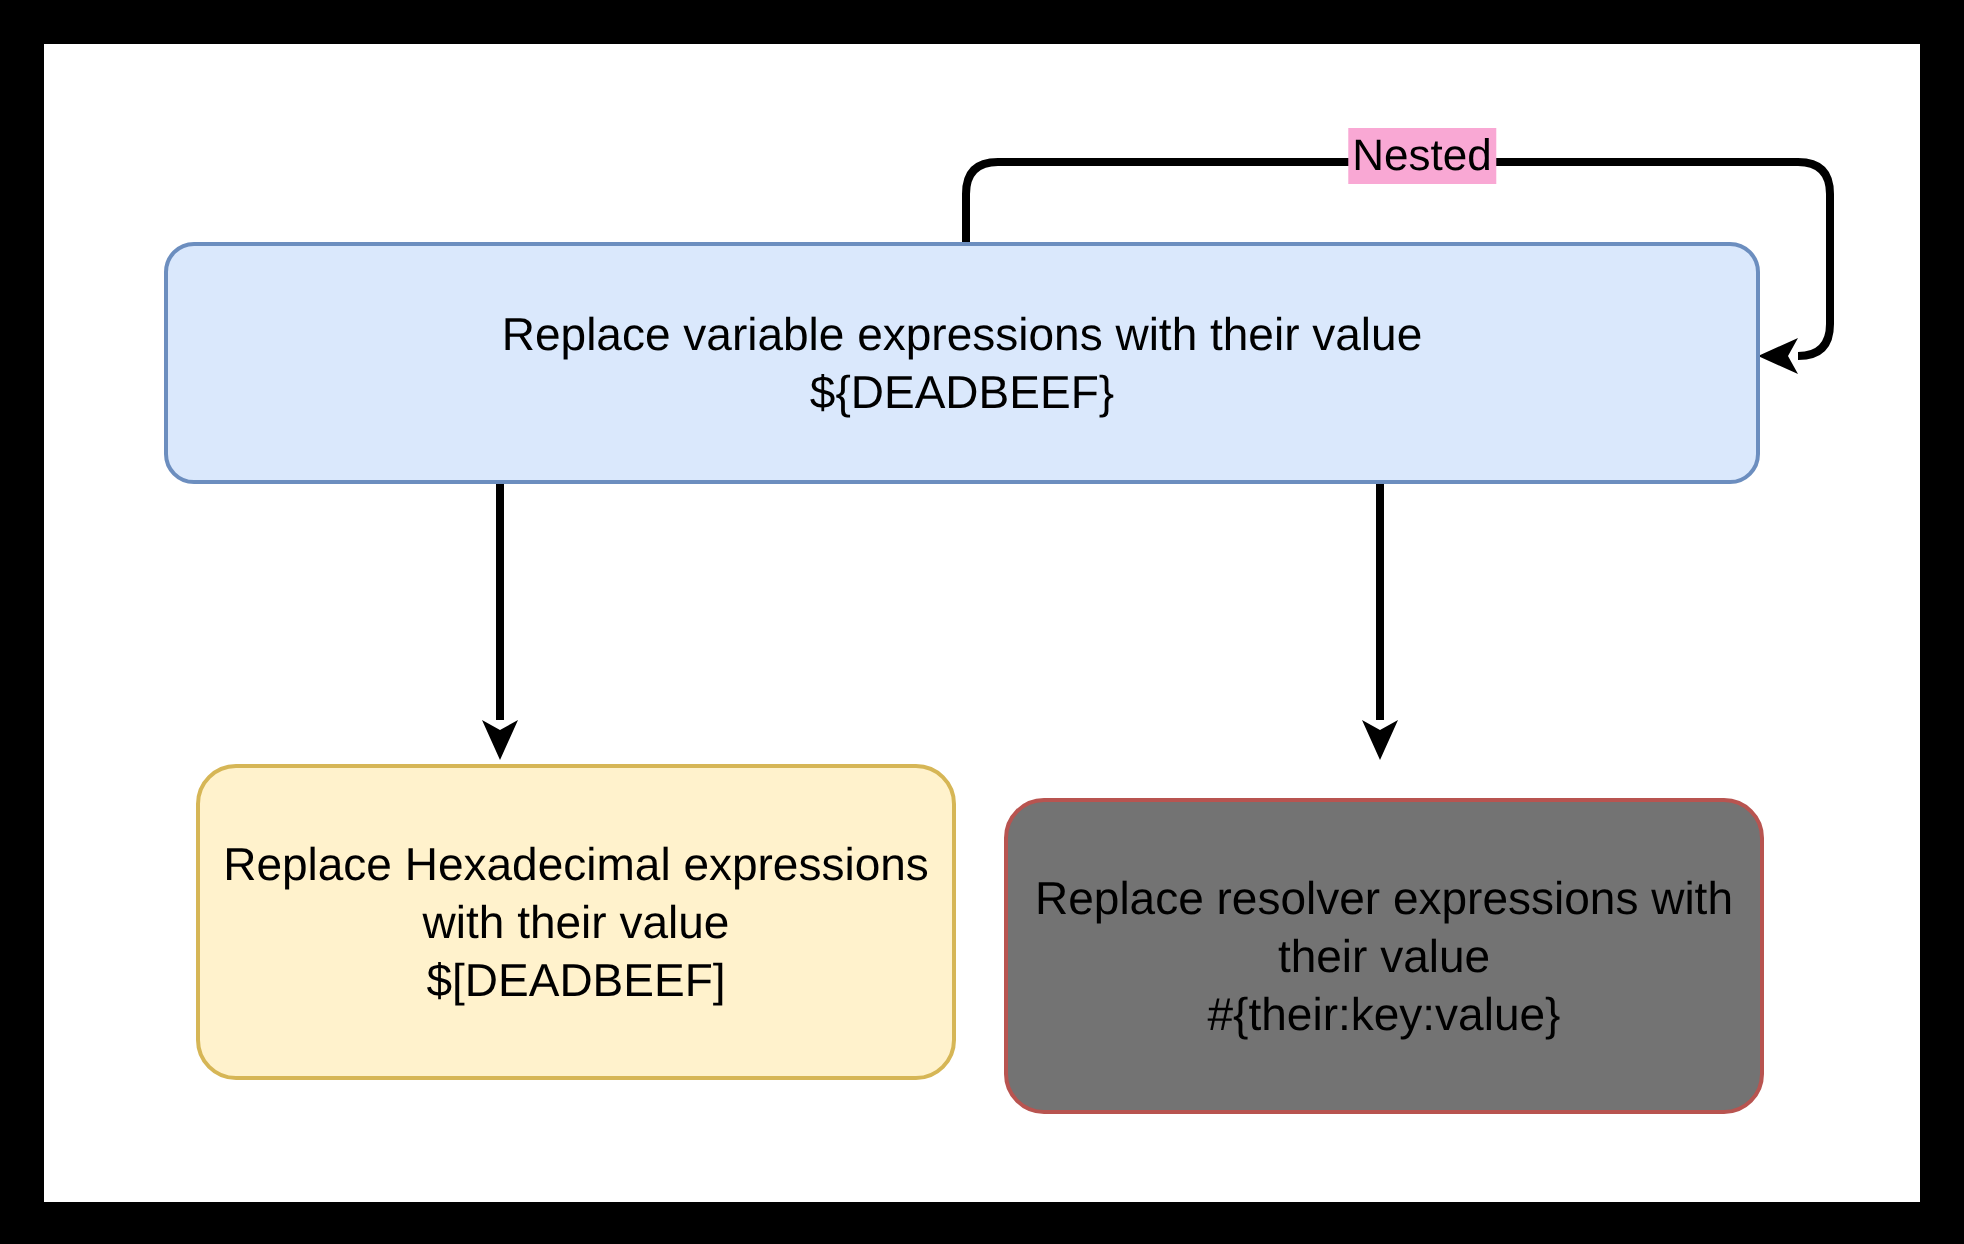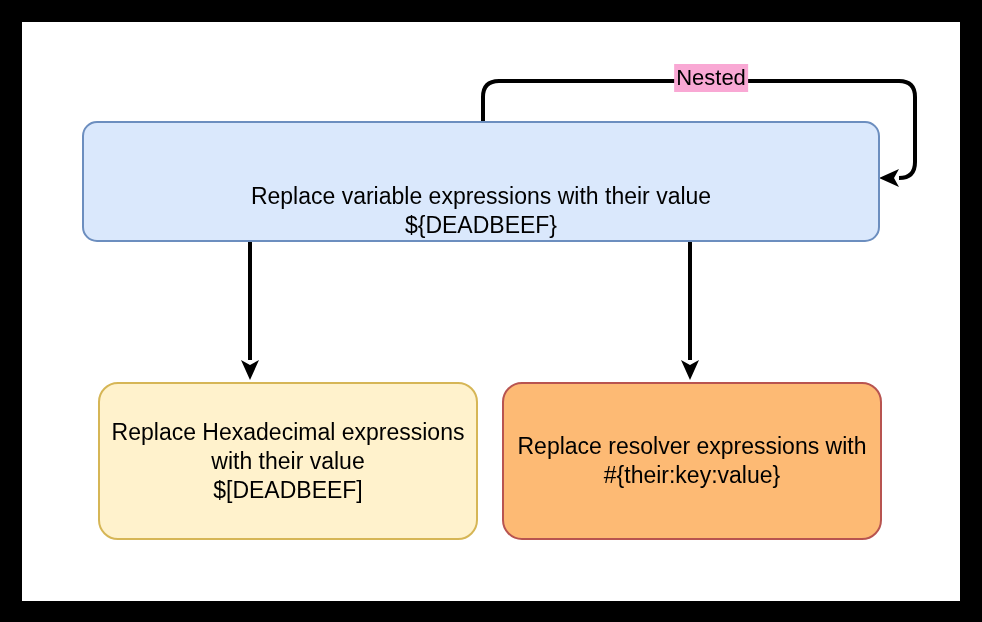--- a/index.html
+++ b/index.html
@@ -35,21 +35,20 @@
     font-size: 23px;
     line-height: 29px;
   }
   .node .line { white-space: nowrap; }
   .node-variable {
     left: 82px; top: 121px;
     width: 798px; height: 121px;
     background: #DAE8FC;
     border-color: #6C8EBF;
     border-radius: 15px;
-    justify-content: flex-end;
   }
   .node-hexadecimal {
     left: 62px; top: 382px;
     width: 380px; height: 158px;
     background: #FFF2CC;
     border-color: #D6B656;
     border-radius: 20px;
   }
   .node-resolver {
     left: 502px; top: 382px;
@@ -90,18 +89,19 @@
   <div class="line">Replace variable expressions with their value</div>
   <div class="line">${DEADBEEF}</div>
 </div>
 
 <div class="node node-hexadecimal" style="background-color: rgb(255, 242, 204); border-color: rgb(214, 182, 86); color: rgb(0, 0, 0); margin-left: 36px;">
   <div class="line">Replace Hexadecimal expressions</div>
   <div class="line">with their value</div>
   <div class="line">$[DEADBEEF]</div>
 </div>
 
-<div class="node node-resolver" style="background-color: #fdba74; border-color: rgb(184, 84, 80); color: rgb(0, 0, 0);">
+<div class="node node-resolver" style="background-color: #737373; border-color: rgb(184, 84, 80); color: rgb(0, 0, 0); margin-top: 17px;">
   <div class="line">Replace resolver expressions with</div>
+  <div class="line">their value</div>
   <div class="line">#{their:key:value}</div>
 </div>
 
 <div class="label-nested">Nested</div>
 
 </body></html>

